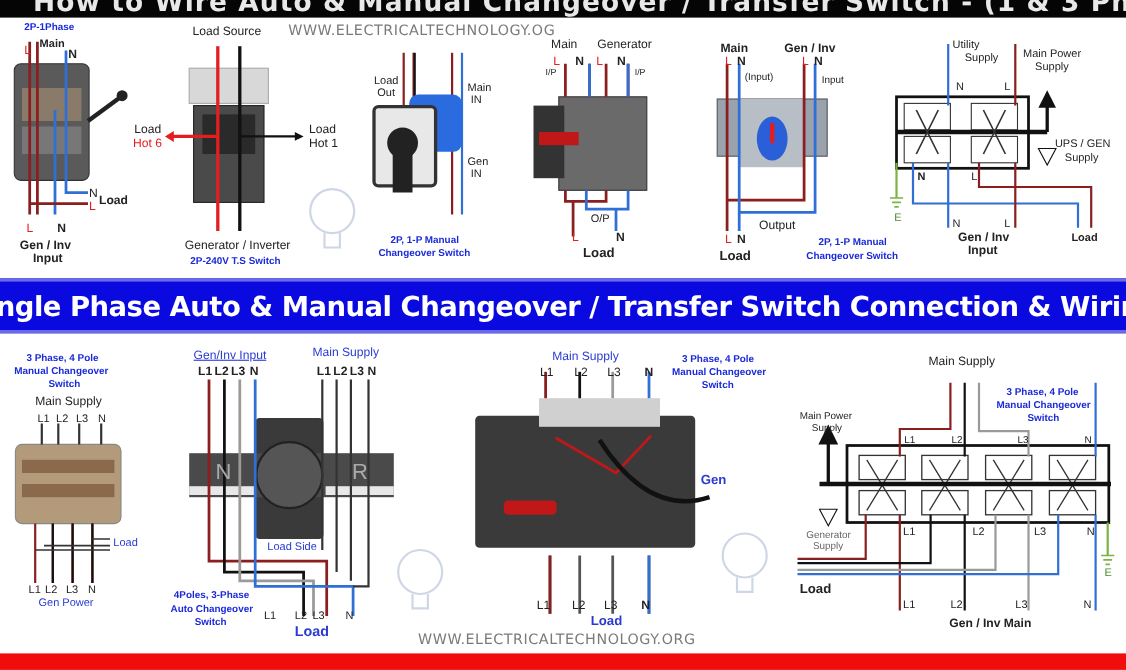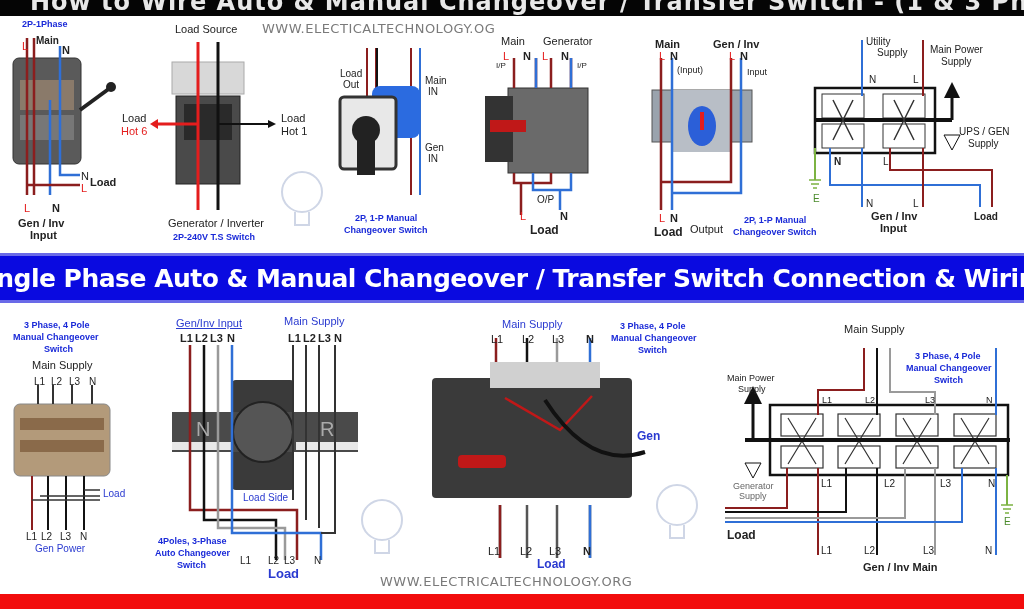--- a/index.html
+++ b/index.html
@@ -166,21 +166,21 @@
     <polygon points="745,463 761,463 753,478" fill="none" stroke="#111"></polygon>
     <path d="M864 348 V390 H818 V415 M787 468 V508 H725 M818 468 V555" stroke="#8b1e1e" stroke-width="2" fill="none"></path>
     <path d="M877 348 V415 M846 468 V512 H725 M877 468 V555" stroke="#111" stroke-width="2" fill="none"></path>
     <path d="M890 348 V392 H935 V415 M905 468 V518 H725 M935 468 V555" stroke="#9a9a9a" stroke-width="2" fill="none"></path>
     <path d="M996 348 V415 M962 468 V522 H725 M996 468 V555" stroke="#2f6fd6" stroke-width="2" fill="none"></path>
     <path d="M1007 475 V505" stroke="#7cb342" stroke-width="2"></path>
     <path d="M1001 505 H1013 M1003 509 H1011 M1005 513 H1009" stroke="#7cb342" stroke-width="1.5"></path>
   </g>
 </svg>
 
-<div class="wm" style="left:262px;top:21px;">WWW.ELECTICALTECHNOLOGY.OG</div>
+<div class="wm" style="left:262px;top:21px;">WWW.ELECTRICALTECHNOLOGY.OG</div>
 
 <div class="lbl blue" style="left:22px;top:20px;">2P-1Phase</div>
 <div class="lbl b" style="left:36px;top:35px;font-size:10px">Main</div>
 <div class="lbl red" style="left:22px;top:40px;">L</div>
 <div class="lbl b" style="left:62px;top:44px;">N</div>
 <div class="lbl" style="left:81px;top:170px;">N</div>
 <div class="lbl b" style="left:90px;top:176px;">Load</div>
 <div class="lbl red" style="left:81px;top:182px;">L</div>
 <div class="lbl red" style="left:24px;top:202px;">L</div>
 <div class="lbl b" style="left:52px;top:202px;">N</div>
@@ -218,21 +218,21 @@
 <div class="lbl b" style="left:530px;top:224px;font-size:12px">Load</div>
 
 <div class="lbl b" style="left:655px;top:38px;">Main</div>
 <div class="lbl b" style="left:713px;top:38px;">Gen / Inv</div>
 <div class="lbl red" style="left:659px;top:50px;">L</div>
 <div class="lbl b" style="left:670px;top:50px;">N</div>
 <div class="lbl red" style="left:729px;top:50px;">L</div>
 <div class="lbl b" style="left:740px;top:50px;">N</div>
 <div class="lbl" style="left:677px;top:66px;font-size:9px">(Input)</div>
 <div class="lbl" style="left:747px;top:68px;font-size:9px">Input</div>
-<div class="lbl" style="left:690px;top:199px;margin-top:24px;">Output</div>
+<div class="lbl" style="left:690px;top:199px;">Output</div>
 <div class="lbl red" style="left:659px;top:212px;">L</div>
 <div class="lbl b" style="left:670px;top:212px;">N</div>
 <div class="lbl b" style="left:654px;top:226px;font-size:12px">Load</div>
 <div class="lbl blue" style="left:744px;top:216px;">2P, 1-P Manual</div>
 <div class="lbl blue" style="left:733px;top:228px;">Changeover Switch</div>
 
 <div class="lbl" style="left:866px;top:36px;font-size:10px">Utility</div>
 <div class="lbl" style="left:877px;top:47px;font-size:10px">Supply</div>
 <div class="lbl" style="left:930px;top:44px;font-size:10px">Main Power</div>
 <div class="lbl" style="left:941px;top:56px;font-size:10px">Supply</div>

